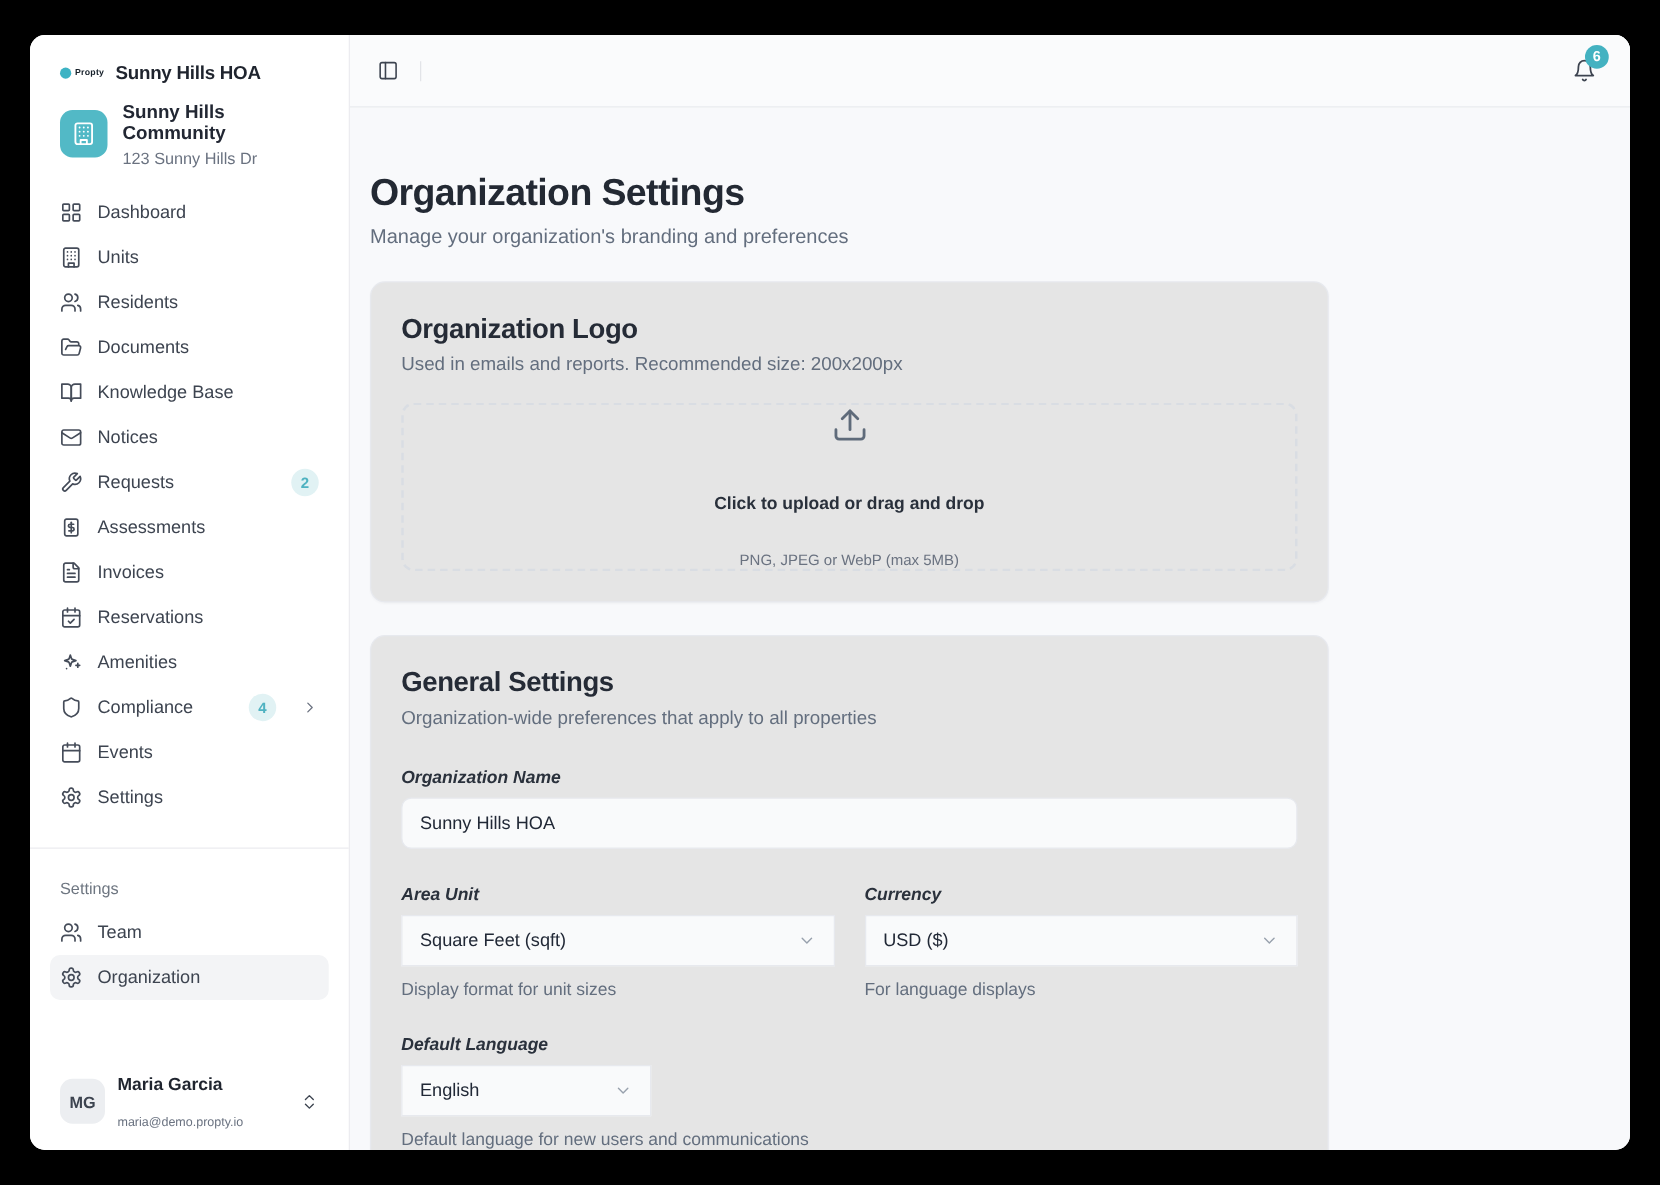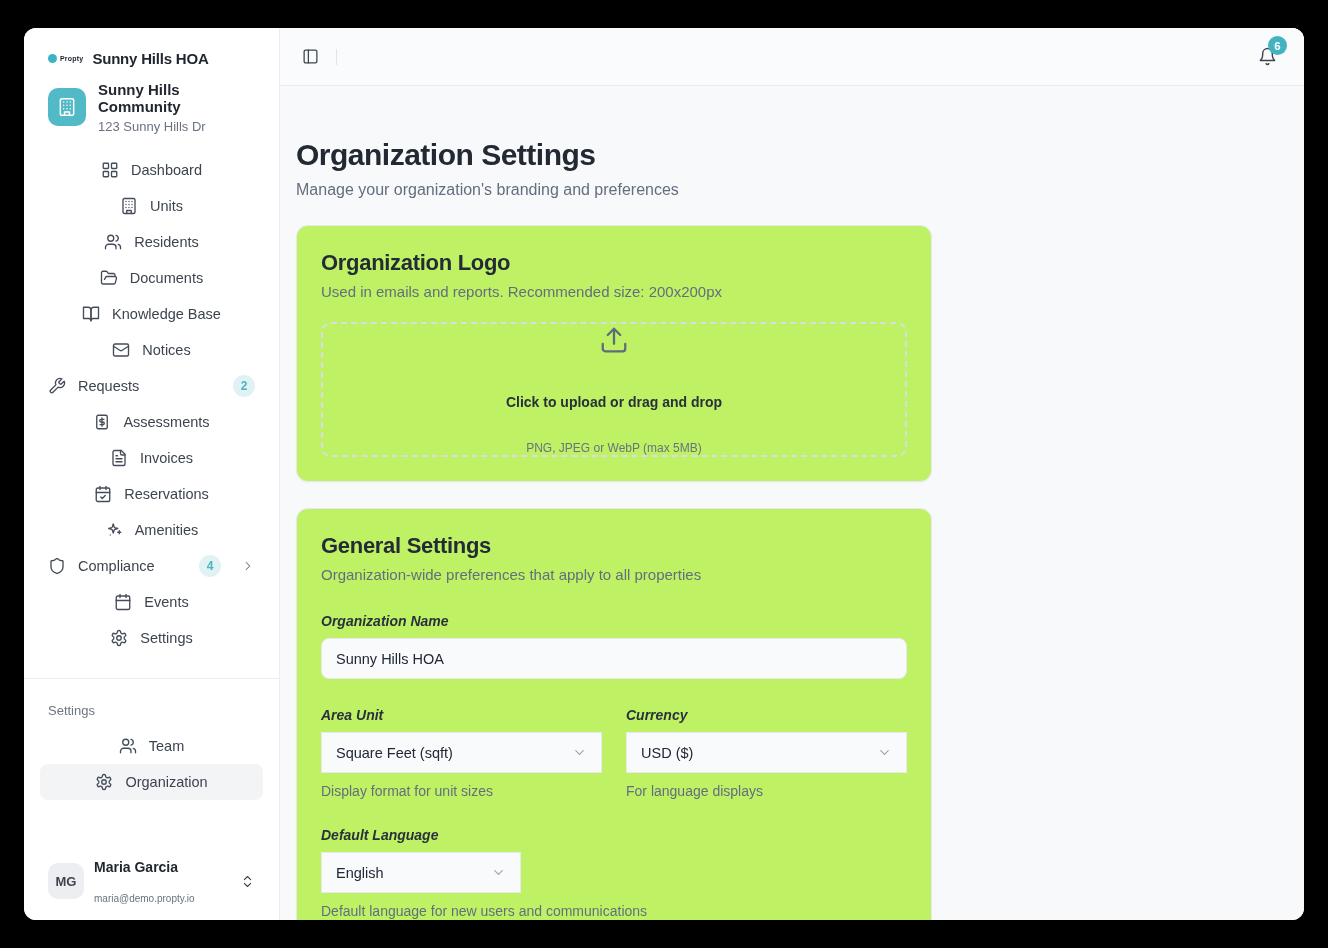--- a/index.html
+++ b/index.html
@@ -27,21 +27,21 @@
   .community-avatar{
     width:38px;height:38px;flex:none;border-radius:10px;background:#52b9c6;color:#fff;
     display:flex;align-items:center;justify-content:center;
   }
   .community-avatar svg{width:20px;height:20px;}
   .community-name{font-size:15px;font-weight:600;color:#222733;line-height:1.15;}
   .community-addr{font-size:13px;color:#6a7280;margin-top:3px;}
   .nav{margin-top:18px;display:flex;flex-direction:column;}
   .nav-item{
     height:36px;display:flex;align-items:center;gap:12px;padding:0 8px;
-    border-radius:8px;font-size:14.5px;color:#3d4450;cursor:pointer;justify-content:center;
+    border-radius:8px;font-size:14.5px;color:#3d4450;cursor:pointer;
   }
   .nav-item svg{width:18px;height:18px;flex:none;color:#454c59;}
   .nav-item.active{background:#f3f4f6;}
   .nav-badge{
     margin-left:auto;background:#e1f2f4;color:#4fb2c1;font-size:12px;font-weight:600;
     min-width:22px;height:22px;border-radius:11px;display:flex;align-items:center;justify-content:center;
   }
   .nav-chevron{margin-left:8px;display:flex;}
   .nav-chevron svg{width:14px;height:14px;color:#6b7280;}
   .nav-item .nav-chevron{flex:none;}
@@ -68,25 +68,25 @@
   .panel-btn svg{width:17px;height:17px;color:#3d4450;}
   .topbar-divider{width:1px;height:16px;background:#e2e4e8;margin-left:12px;}
   .bell-wrap{margin-left:auto;position:relative;cursor:pointer;}
   .bell-wrap svg{width:19px;height:19px;color:#3d4450;display:block;}
   .notif-badge{
     position:absolute;top:-11px;right:-10px;background:#43b2c1;color:#fff;
     font-size:11.5px;font-weight:700;width:19px;height:19px;border-radius:50%;
     display:flex;align-items:center;justify-content:center;
   }
   .content{flex:1;overflow:hidden;padding:52px 16px 16px;}
-  .container{width:636px;max-width:100%;}
+  .container{width:767px;max-width:100%;}
   .page-title{font-size:30px;font-weight:700;color:#232933;letter-spacing:-.5px;margin:0;}
   .page-subtitle{font-size:16px;color:#636e7e;margin-top:9px;}
   .card{
-    background:#bef264;border:1px solid #e7e9ee;border-radius:12px;padding:24px;
+    background:#e5e5e5;border:1px solid #e7e9ee;border-radius:12px;padding:24px;
     margin-top:26px;box-shadow:0 1px 2px rgba(16,24,40,.03);box-sizing:border-box;
   }
   .card-title{font-size:22px;font-weight:700;color:#252b36;letter-spacing:-.3px;margin:0;}
   .card-subtitle{font-size:15px;color:#636e7e;margin-top:7px;}
   .dropzone{
     margin-top:22px;border:2px dashed #d9dde3;border-radius:10px;height:131px;
     display:flex;flex-direction:column;align-items:center;justify-content:center;cursor:pointer;gap:26px;
   }
   .dropzone svg{width:30px;height:30px;color:#5f6b7a;}
   .dz-title{font-size:14px;font-weight:600;color:#29303b;margin-top:13px;}

